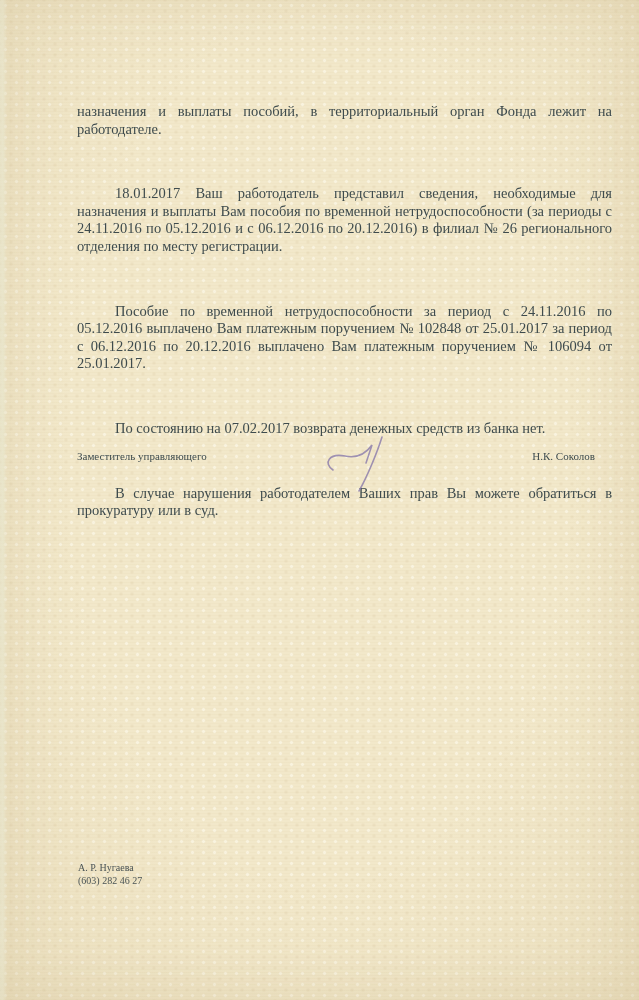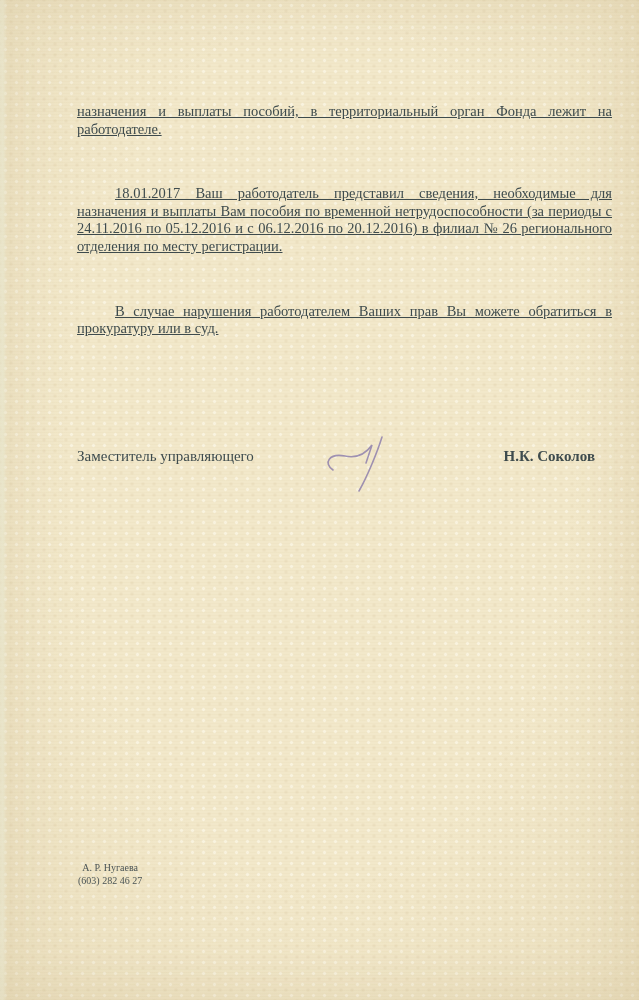--- a/index.html
+++ b/index.html
@@ -33,67 +33,67 @@
     top: 103px;
     width: 535px;
     font-size: 14.5px;
     line-height: 17.6px;
     color: #3e4b4d;
     text-align: justify;
   }
   .letter-body p {
     margin: 0;
     padding: 0;
-    text-decoration: underline;
   }
   .letter-body p.indent {
     text-indent: 38px;
     margin-top: 47px;
   }
   .signature-row {
     position: absolute;
     left: 77px;
     top: 448px;
     width: 535px;
     display: flex;
     justify-content: space-between;
     align-items: baseline;
-    font-size: 15px;
+    font-size: 11px;
     line-height: 17.6px;
     color: #3e4b4d;
   }
   .signature-row .name {
     margin-right: 17px;
-    font-weight: bold;
   }
   .signature-stroke {
     position: absolute;
     left: 315px;
     top: 425px;
     width: 90px;
     height: 70px;
   }
   .footer-block {
     position: absolute;
     left: 78px;
     top: 862px;
     font-size: 10px;
     line-height: 12.5px;
     color: #4a5456;
-    text-align: center;
+    text-align: left;
   }
 </style>
 </head>
 <body>
 
 <div class="page">
 
   <div class="letter-body">
     <p>назначения и выплаты пособий, в территориальный орган Фонда лежит на работодателе.</p>
     <p class="indent">18.01.2017 Ваш работодатель представил сведения, необходимые для назначения и выплаты Вам пособия по временной нетрудоспособности (за периоды с 24.11.2016 по 05.12.2016 и с 06.12.2016 по 20.12.2016) в филиал № 26 регионального отделения по месту регистрации.</p>
+    <p class="indent">Пособие по временной нетрудоспособности за период с 24.11.2016 по 05.12.2016 выплачено Вам платежным поручением № 102848 от 25.01.2017 за период с 06.12.2016 по 20.12.2016 выплачено Вам платежным поручением № 106094 от 25.01.2017.</p>
+    <p class="indent">По состоянию на 07.02.2017 возврата денежных средств из банка нет.</p>
     <p class="indent">В случае нарушения работодателем Ваших прав Вы можете обратиться в прокуратуру или в суд.</p>
   </div>
 
   <div class="signature-row">
     <span>Заместитель управляющего</span>
     <span class="name">Н.К. Соколов</span>
   </div>
 
   <svg class="signature-stroke" viewBox="0 0 90 70" xmlns="http://www.w3.org/2000/svg">
     <g fill="none" stroke="#8a7bab" stroke-width="1.6" stroke-linecap="round" opacity="0.8">

